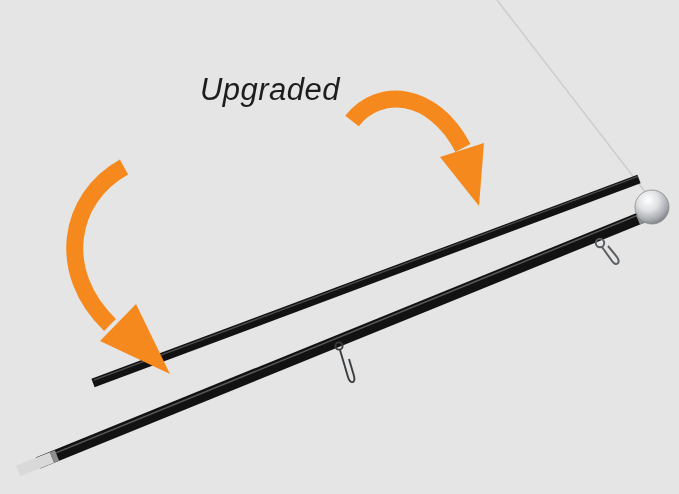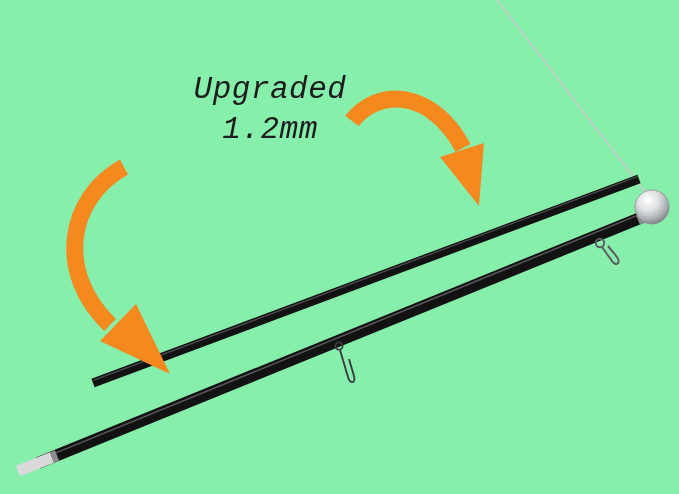--- a/index.html
+++ b/index.html
@@ -4,23 +4,23 @@
 <style>
   html, body {
     margin: 0;
     padding: 0;
     background: #ffffff;
   }
   .stage {
     position: relative;
     width: 679px;
     height: 494px;
-    background: #86efac;
+    background: #e5e5e5;
     overflow: hidden;
-    font-family: Liberation Mono, monospace;
+    font-family: Liberation Sans, sans-serif;
   }
   .product-svg {
     position: absolute;
     left: 0;
     top: 0;
   }
   .caption {
     position: absolute;
     left: 130px;
     top: 70px;
@@ -88,16 +88,15 @@
     </g>
 
     <g>
       <path d="M124,167 C68,198 55,272 110,325" fill="none" stroke-width="17" stroke-linecap="butt" stroke="#F6891E"></path>
       <polygon points="170,374 100,341 136,304" fill="#F6891E"></polygon>
     </g>
   </svg>
 
   <div class="caption">
     <div>Upgraded</div>
-    <div>1.2mm</div>
   </div>
 
 </div>
 
 </body></html>

